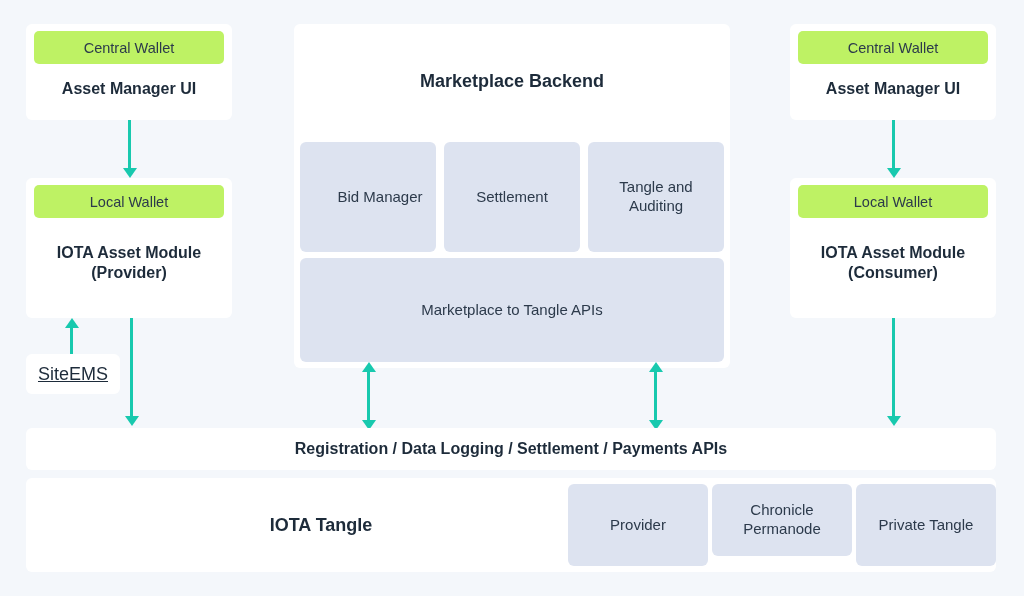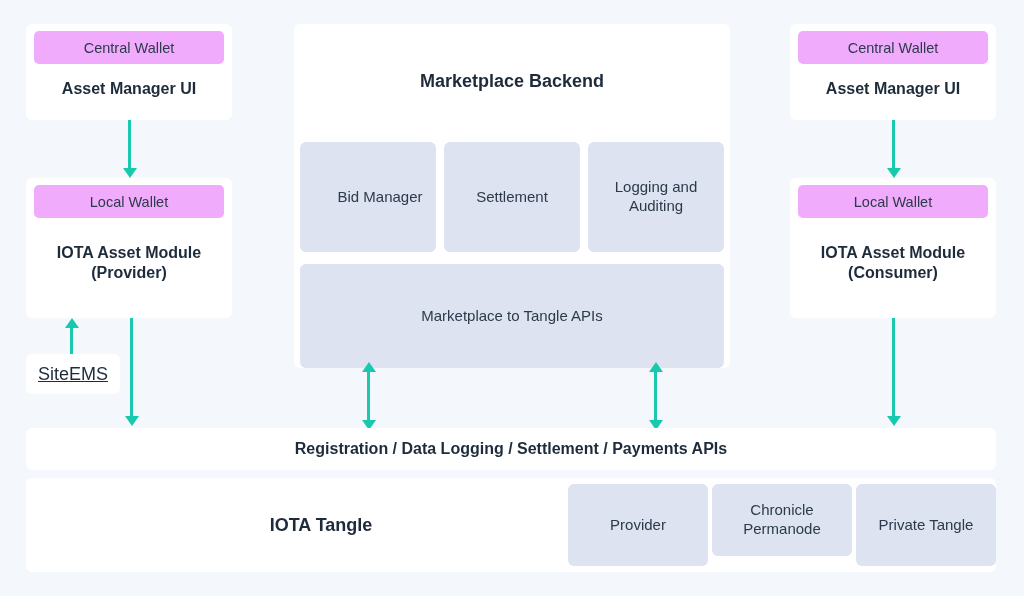--- a/index.html
+++ b/index.html
@@ -35,21 +35,21 @@
     align-items: center;
     justify-content: center;
     text-align: center;
     color: #2c3a4b;
     font-size: 15px;
     line-height: 1.25;
     padding: 4px;
   }
   .header-chip {
     position: absolute;
-    background: #f0abfc;
+    background: #bef264;
     border-radius: 5px;
     box-sizing: border-box;
     display: flex;
     align-items: center;
     justify-content: center;
     font-size: 14.5px;
     color: #2c3a4b;
   }
   .card-title {
     position: absolute;
@@ -137,25 +137,25 @@
     <span>Marketplace Backend</span>
   </div>
 
   <div class="panel" style="left:300px; top:142px; width:136px; height:110px;padding-left:28px;">
     <span>Bid Manager</span>
   </div>
   <div class="panel" style="left:444px; top:142px; width:136px; height:110px;">
     <span>Settlement</span>
   </div>
   <div class="panel" style="left:588px; top:142px; width:136px; height:110px; flex-direction:column;">
-    <span>Logging and</span>
+    <span>Tangle and</span>
     <span>Auditing</span>
   </div>
 
-  <div class="panel" style="left:300px; top:264px; width:424px; height:104px;">
+  <div class="panel" style="left:300px; top:258px; width:424px; height:104px;">
     <span>Marketplace to Tangle APIs</span>
   </div>
 
   <div class="arrow" style="left:361px; top:362px; width:16px; height:68px;">
     <div class="line" style="left:6px; top:8px; width:3px; height:52px;"></div>
     <div class="head up" style="left:1px; top:0px;"></div>
     <div class="head down" style="left:1px; top:58px;"></div>
   </div>
 
   <div class="arrow" style="left:648px; top:362px; width:16px; height:68px;">

